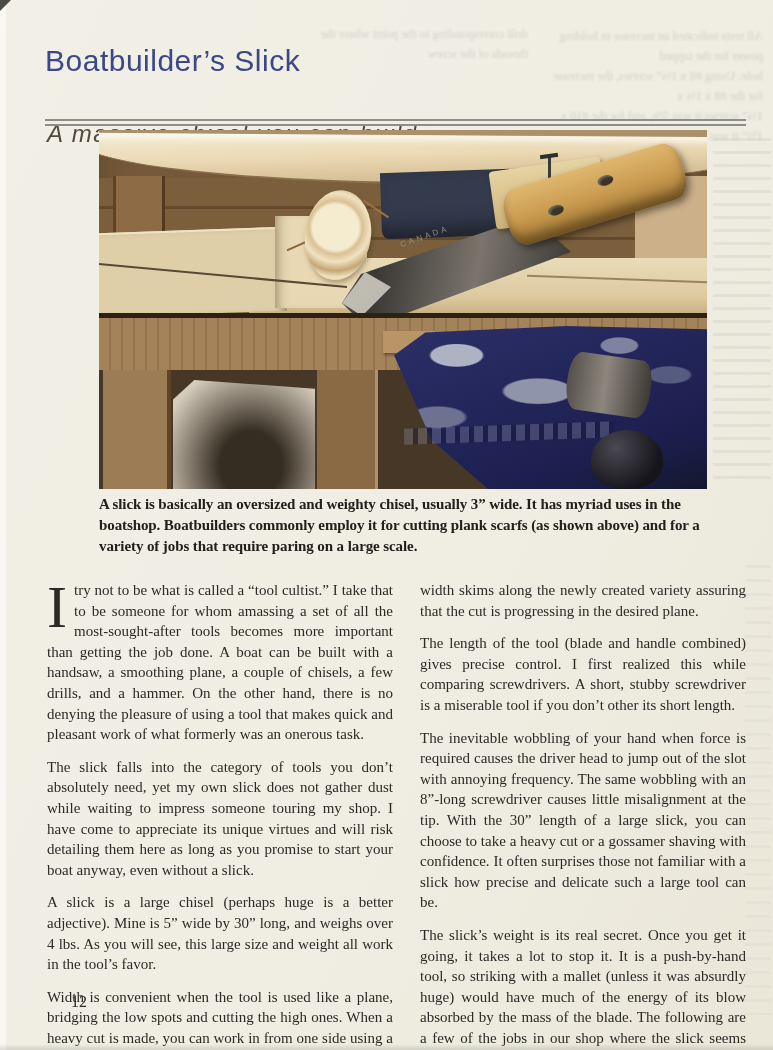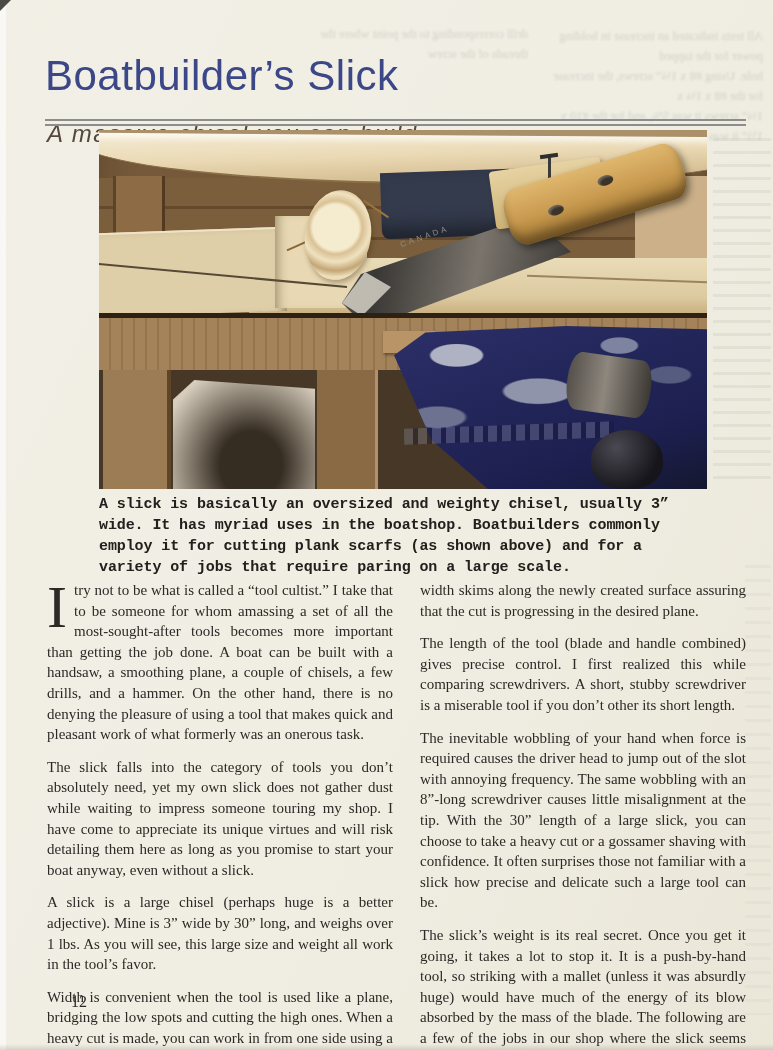--- a/index.html
+++ b/index.html
@@ -23,21 +23,21 @@
   .ghost-tr{left:545px;top:26px;width:218px;}
   .ghost-strip{position:absolute;right:2px;top:138px;width:58px;height:350px;
       background:repeating-linear-gradient(180deg,rgba(158,166,150,.28) 0 3px,transparent 3px 13px);
       opacity:.55;}
   .ghost-strip2{position:absolute;right:2px;top:565px;width:26px;height:450px;
       background:repeating-linear-gradient(180deg,rgba(158,166,150,.20) 0 3px,transparent 3px 14px);
       opacity:.45;}
   
   .title{position:absolute;left:45px;top:24px;
          font-family:"Liberation Sans",sans-serif;font-weight:400;
-         font-size:42px;letter-spacing:.5px;color:#3b4787;text-align:right;}
+         font-size:30px;letter-spacing:.5px;color:#3b4787;text-align:right;}
   .subtitle{position:absolute;left:47px;top:84px;
          font-family:"Liberation Sans",sans-serif;font-style:italic;
          font-size:24px;letter-spacing:1.5px;color:#55493d;margin-top:36px;}
   .rule{position:absolute;left:45px;top:119px;width:701px;height:3px;
         border-top:2px solid #8d8d8b;border-bottom:2px solid #8d8d8b;}
   
   .photo{position:absolute;left:99px;top:130px;width:608px;height:359px;
          overflow:hidden;background:#75593a;
          box-shadow:inset 0 0 34px rgba(30,20,5,.25);}
   .photo *{position:absolute;}
@@ -126,21 +126,21 @@
         background:repeating-linear-gradient(90deg,rgba(150,155,180,.5) 0 9px,rgba(20,22,50,.6) 9px 14px);
         transform:rotate(-2deg);opacity:.6;}
   .ph-vise-cyl{left:468px;top:226px;width:84px;height:58px;
         border-radius:12px / 26px;transform:rotate(8deg);
         background:linear-gradient(90deg,#55504a,#8d877e 45%,#3c3833);}
   .ph-vise-knob{left:492px;top:300px;width:72px;height:59px;
         border-radius:50% 50% 42% 42%;
         background:radial-gradient(circle at 35% 30%,#4a4850,#17151c 70%);}
   
   .caption{position:absolute;left:99px;top:494px;width:604px;
-        font-family:Liberation Mono, monospace;font-weight:700;
+        font-family:Liberation Serif, serif;font-weight:700;
         font-size:15px;line-height:21px;letter-spacing:-.1px;color:#21201c;}
   
   .col{position:absolute;top:580px;text-align:justify;
        font-size:15px;line-height:20.6px;color:#2b2a26;}
   .col-left{left:47px;width:346px;}
   .col-right{left:420px;width:326px;}
   .col p{margin:0 0 12px 0;}
   .dropcap{float:left;font-size:60px;line-height:50px;padding:2px 7px 0 0;
        color:#2b2a26;}
   .pagenum{position:absolute;left:27px;top:993px;font-size:16px;color:#2b2a26;margin-left:44px;}
@@ -203,25 +203,25 @@
     <div class="ph-vise-band"></div>
     <div class="ph-vise-cyl"></div>
     <div class="ph-vise-knob"></div>
   </div>
 
   <div class="caption">A slick is basically an oversized and weighty chisel, usually 3” wide. It has myriad uses in the boatshop. Boatbuilders commonly employ it for cutting plank scarfs (as shown above) and for a variety of jobs that require paring on a large scale.</div>
 
   <div class="col col-left">
     <p><span class="dropcap">I</span><span>try not to be what is called a “tool cultist.” I take that to be someone for whom amassing a set of all the most-sought-after tools becomes more important than getting the job done. A boat can be built with a handsaw, a smoothing plane, a couple of chisels, a few drills, and a hammer. On the other hand, there is no denying the pleasure of using a tool that makes quick and pleasant work of what formerly was an onerous task.</span></p>
     <p>The slick falls into the category of tools you don’t absolutely need, yet my own slick does not gather dust while waiting to impress someone touring my shop. I have come to appreciate its unique virtues and will risk detailing them here as long as you promise to start your boat anyway, even without a slick.</p>
-    <p>A slick is a large chisel (perhaps huge is a better adjective). Mine is 3” wide by 30” long, and weighs over 1 lbs. As you will see, this large size and weight all work in the tool’s favor.</p>
+    <p>A slick is a large chisel (perhaps huge is a better adjective). Mine is 5” wide by 30” long, and weighs over 4 lbs. As you will see, this large size and weight all work in the tool’s favor.</p>
     <p>Width is convenient when the tool is used like a plane, bridging the low spots and cutting the high ones. When a heavy cut is made, you can work in from one side using a corner and only part of the blade’s width. This imparts great pressure to the shortened cutting edge while the extra blade</p>
   </div>
 
   <div class="col col-right">
-    <p>width skims along the newly created surface assuring that the cut is progressing in the desired plane.</p>
+    <p>width skims along the newly created variety assuring that the cut is progressing in the desired plane.</p>
     <p>The length of the tool (blade and handle combined) gives precise control. I first realized this while comparing screwdrivers. A short, stubby screwdriver is a miserable tool if you don’t other its short length.</p>
     <p>The inevitable wobbling of your hand when force is required causes the driver head to jump out of the slot with annoying frequency. The same wobbling with an 8”-long screwdriver causes little misalignment at the tip. With the 30” length of a large slick, you can choose to take a heavy cut or a gossamer shaving with confidence. It often surprises those not familiar with a slick how precise and delicate such a large tool can be.</p>
     <p>The slick’s weight is its real secret. Once you get it going, it takes a lot to stop it. It is a push-by-hand tool, so striking with a mallet (unless it was absurdly huge) would have much of the energy of its blow absorbed by the mass of the blade. The following are a few of the jobs in our shop where the slick seems just the right tool. When we start planking a boat dory style, we begin with the boat upside down and its framing in place. The fore-and-aft-planked bottom comes next, followed</p>
   </div>
 
   <div class="pagenum">12</div>
 </div>
 
 </body></html>

